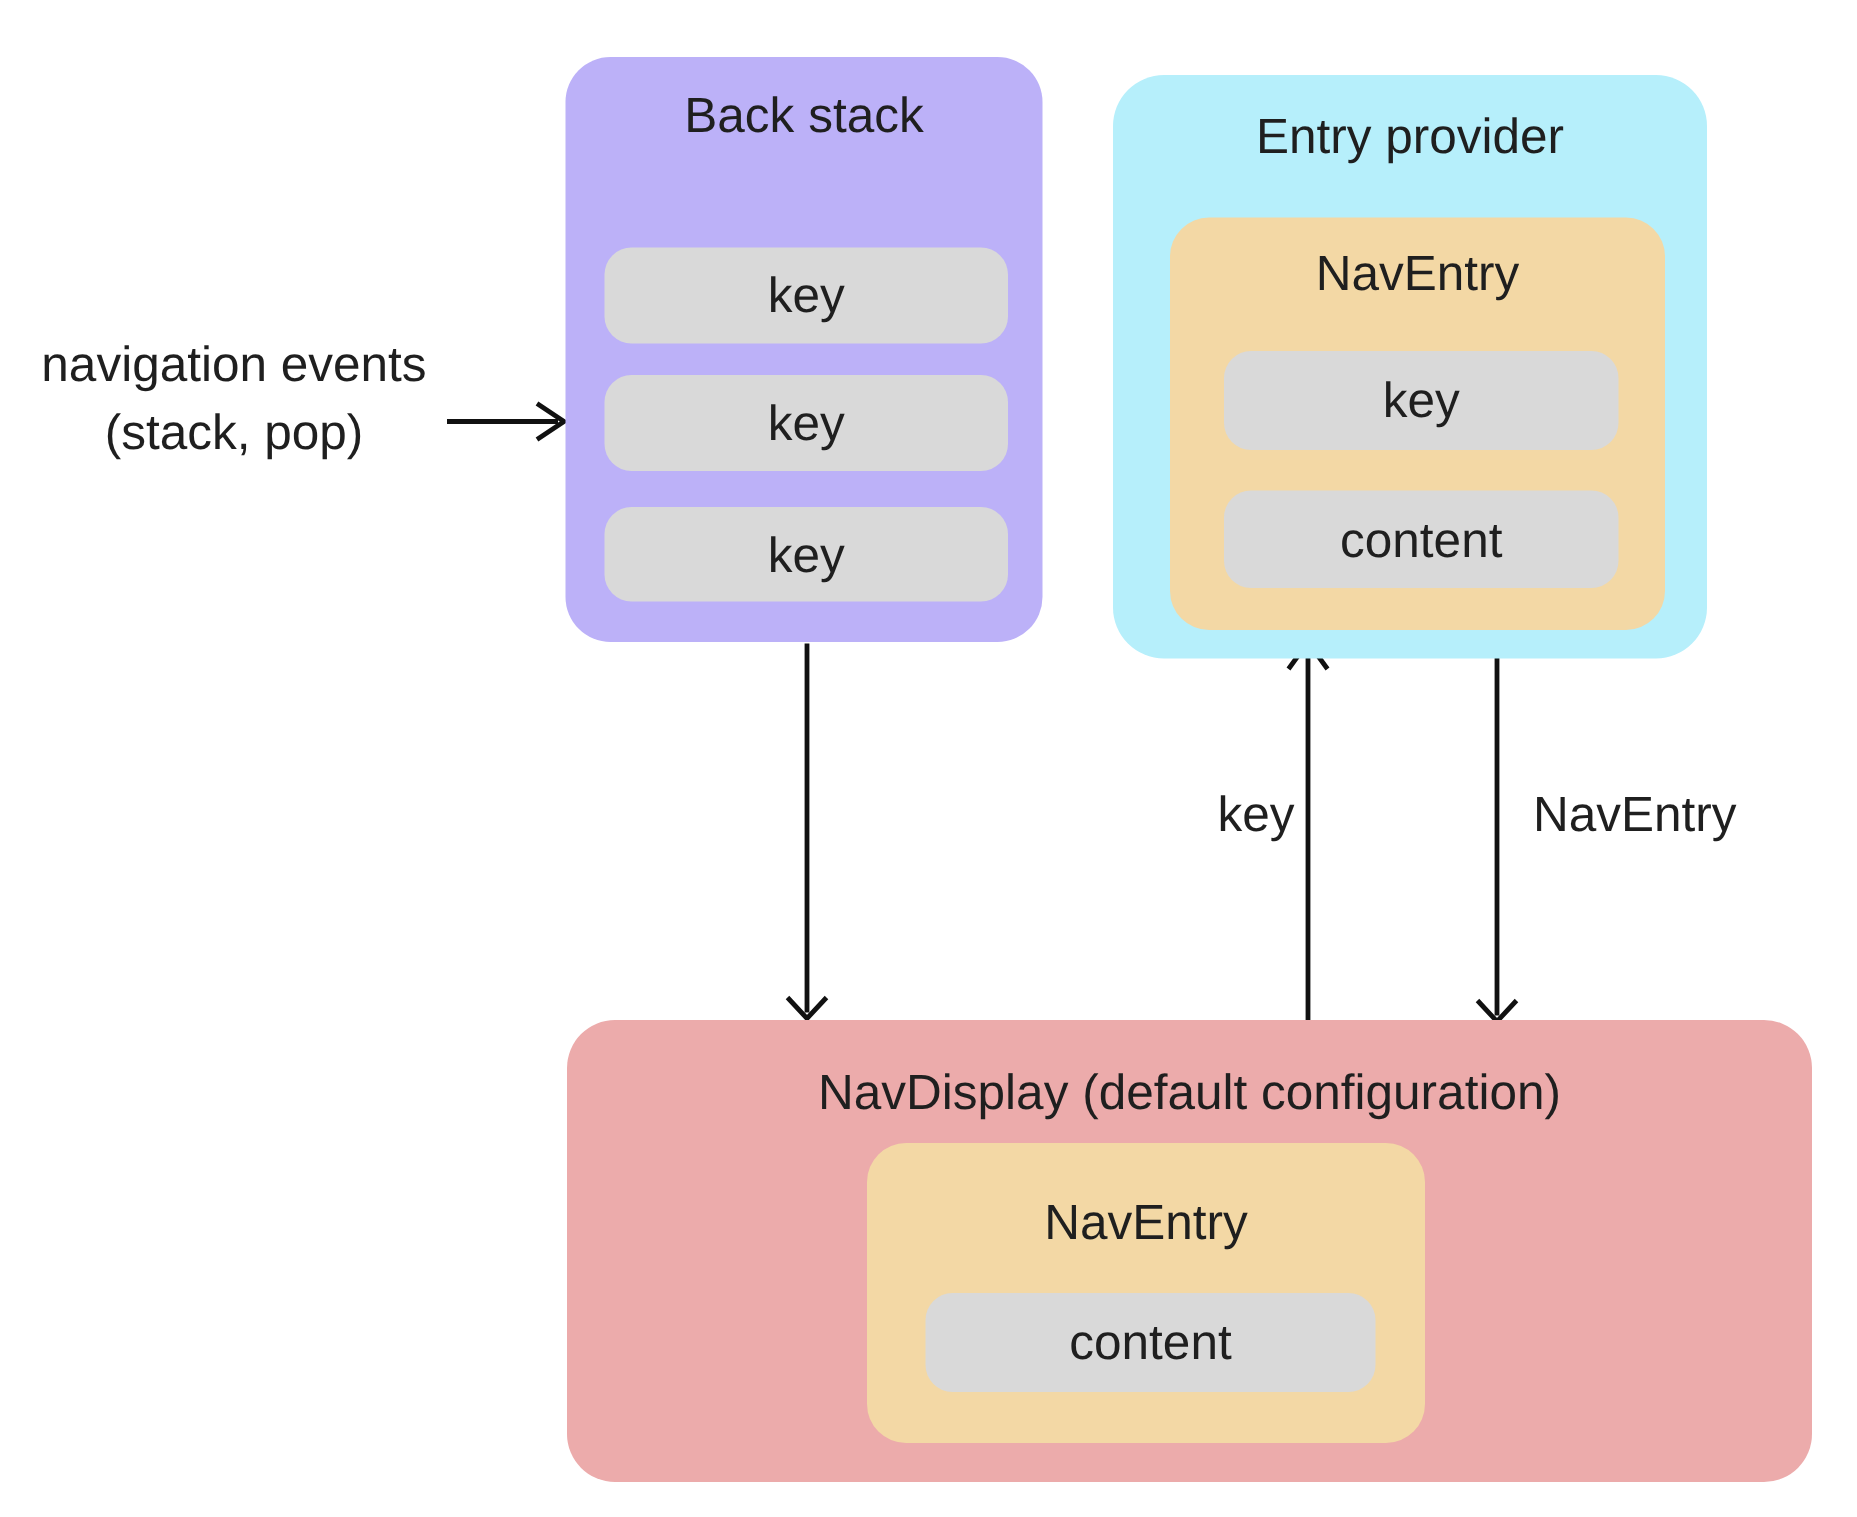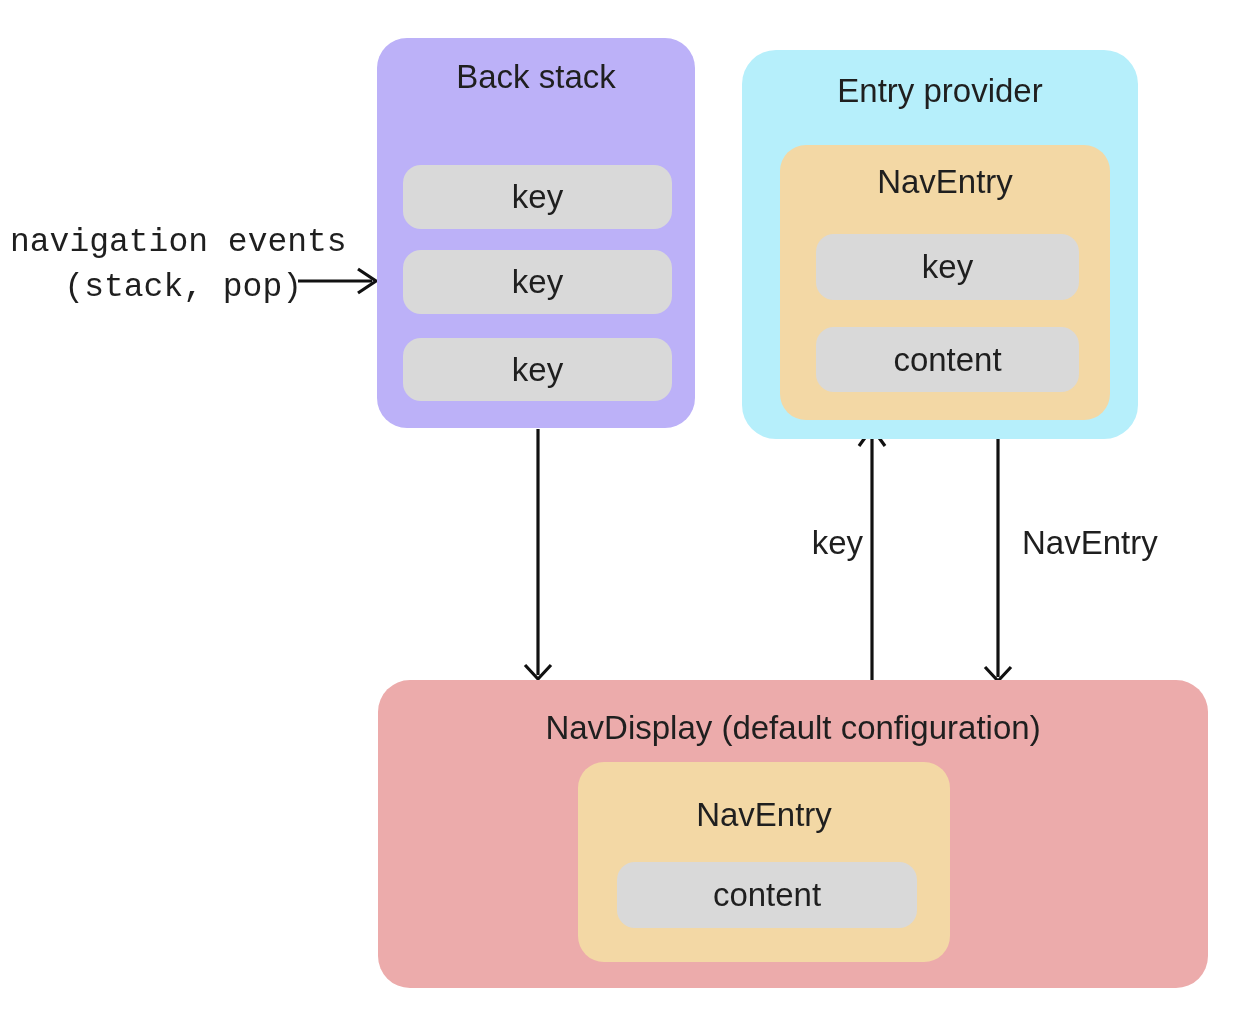--- a/index.html
+++ b/index.html
@@ -78,23 +78,22 @@
   }
   .free-label {
     position: absolute;
     font-size: 33px;
     line-height: 40px;
     white-space: nowrap;
   }
   .nav-events {
     left: 10px; top: 220px;
     width: 292px;
-    text-align: right;
+    text-align: center;
     line-height: 45px;
-    font-family: Liberation Mono, monospace;
   }
   .key-edge-label {
     left: 760px; top: 523px;
     width: 103px;
     text-align: right;
   }
   .naventry-edge-label {
     left: 1022px; top: 523px;
   }
 </style>

